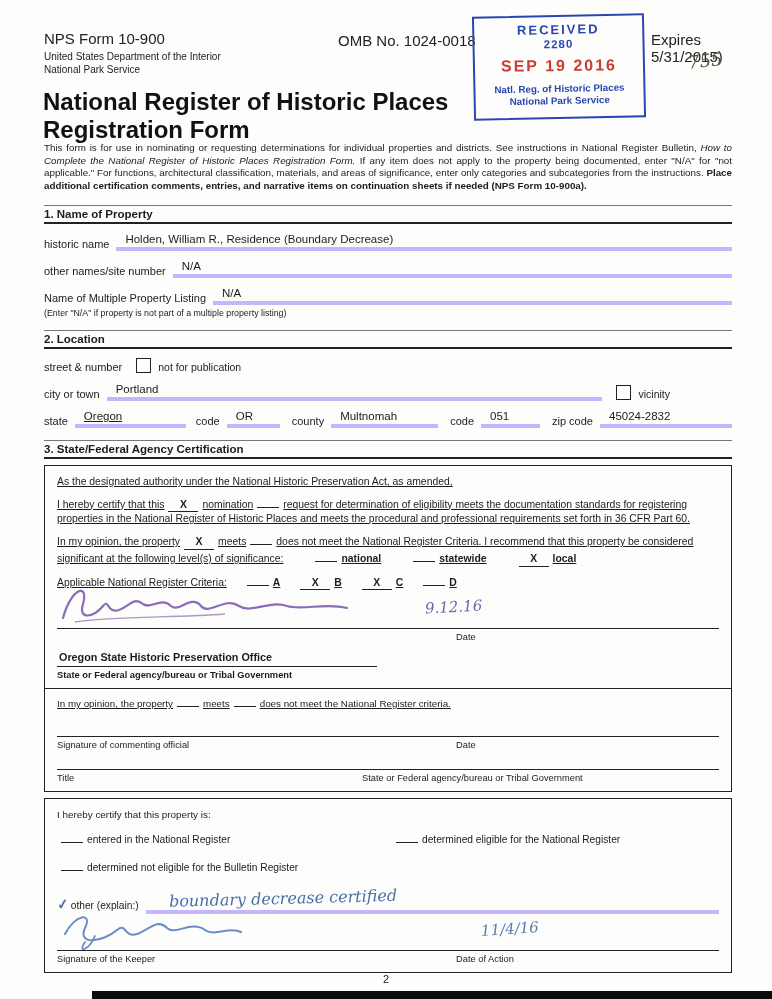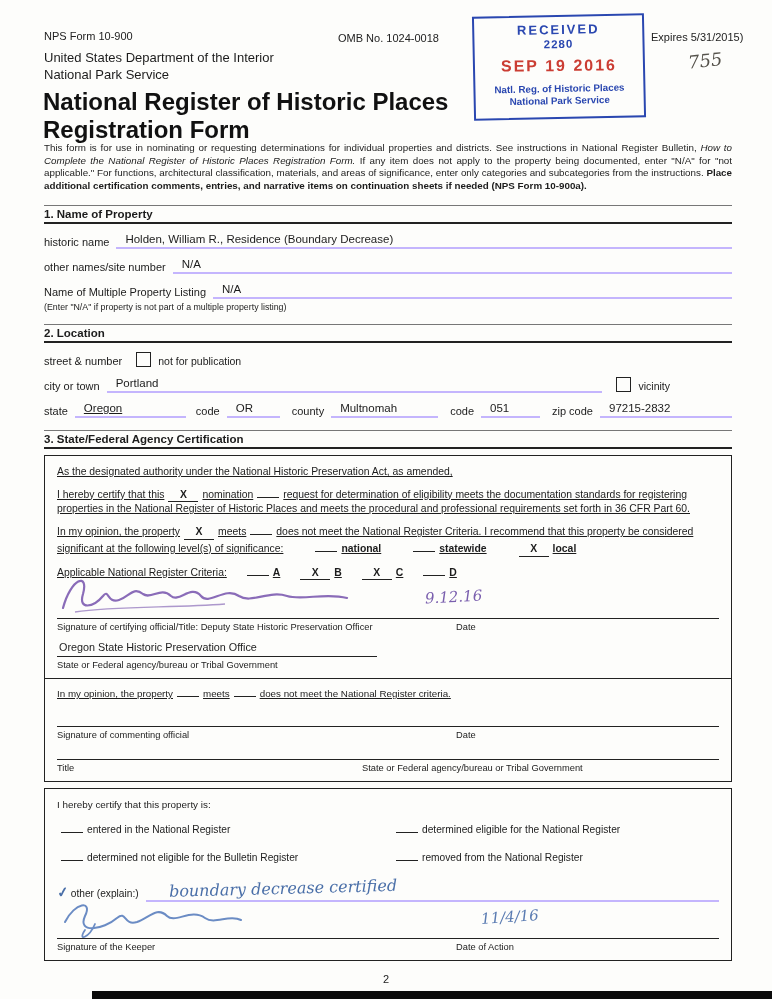--- a/index.html
+++ b/index.html
@@ -2,29 +2,29 @@
 <html><head>
 <meta charset="utf-8">
 <style>
   html,body { margin:0; padding:0; background:#d8d8d8; }
   .page {
     position:relative; width:772px; height:999px; margin:0 auto;
     background:#fdfdfb; color:#1c1c1c; overflow:hidden;
     font-family:"Liberation Sans", sans-serif;
   }
   
-  .meta { position:absolute; font-size:11px; color:#222; }
+  .meta { position:absolute; font-size:15px; color:#222; }
   .form-number { left:44px; top:30px; }
   .omb { left:338px; top:32px; }
   .expires { left:651px; top:31px; }
   .hand-755 {
     position:absolute; left:688px; top:50px; font-family:"DejaVu Serif", serif;
     font-style:italic; font-size:18px; color:#55524b; transform:rotate(-6deg);
   }
-  .dept { position:absolute; left:44px; top:50px; font-size:13px; line-height:1.3; }
+  .dept { position:absolute; left:44px; top:50px; font-size:10px; line-height:1.3; }
   .title { position:absolute; left:43px; top:88px; font-size:24px; font-weight:bold; line-height:1.16; color:#111; }
   
   .stamp {
     position:absolute; left:473px; top:15px; width:172px; height:104px;
     border:2px solid #2a47b0; color:#2a47b0; text-align:center;
     transform:rotate(-1.2deg); padding-top:5px; box-sizing:border-box;
   }
   .stamp .s1 { font-size:13px; font-weight:bold; letter-spacing:2px; }
   .stamp .s2 { font-size:11.5px; font-weight:bold; letter-spacing:1px; margin-top:1px; }
   .stamp .sdate { font-size:16px; font-weight:bold; color:#cb3d33; letter-spacing:2px; margin:7px 0 8px; transform:rotate(.6deg); }
@@ -32,39 +32,39 @@
   
   .body-content { position:absolute; top:142px; left:44px; right:40px; }
   .intro { font-size:9.8px; line-height:1.3; margin:0; text-align:justify; }
   .intro .it { font-style:italic; }
   .sec-head {
     font-weight:bold; font-size:11.5px; margin-top:12px; padding:2px 0 2px;
     border-top:1px solid #777; border-bottom:2.4px solid #222;
   }
   .row { display:flex; align-items:flex-end; margin-top:9px; font-size:11px; }
   .lbl { white-space:nowrap; padding-bottom:1px; }
-  .fill { flex:1; border-bottom:2px solid #c4b5fd; margin-left:7px; padding:0 0 1px 9px; font-size:11.5px; min-height:13px; }
+  .fill { flex:1; border-bottom:4px solid #c4b5fd; margin-left:7px; padding:0 0 1px 9px; font-size:11.5px; min-height:13px; }
   .fill.fixed { flex:none; }
   .note { font-size:8.8px; margin-top:3px; color:#222; }
   .cb { width:13px; height:13px; border:1.5px solid #222; margin:0 7px 1px 14px; background:#fdfdfb; flex:none; }
   .cb-label { font-size:10.5px; padding-bottom:1px; white-space:nowrap; }
   
   .cert-box { border:1.5px solid #222; margin-top:6px; padding:9px 12px 7px; font-size:10.4px; line-height:1.32; }
   .para { margin:7px 0 0;text-decoration:underline; }
   .xu { display:inline-block; min-width:26px; text-align:center; font-weight:bold; border-bottom:1px solid #222; margin:0 4px; padding:0 2px; }
   .bl { display:inline-block; width:22px; border-bottom:1px solid #222; margin:0 4px; height:11px; vertical-align:baseline; }
   .lvl-group { margin-left:28px; white-space:nowrap; }
   .crit-group { margin-left:16px; white-space:nowrap; font-weight:bold; }
   .sig-area { position:relative; height:36px; margin-top:2px; border-bottom:1px solid #222; }
   .sig-svg { position:absolute; left:-2px; top:-22px; }
   .hand { font-family:"DejaVu Serif", serif; font-style:italic; }
   .hand-date1 { position:absolute; left:368px; top:6px; font-size:15px; color:#7a5fae; transform:rotate(-3deg); }
   .sig-labels { position:relative; font-size:9.3px; margin-top:2px; height:12px; }
   .date-pos { position:absolute; left:399px; top:0;text-align:center; }
-  .agency { margin-top:7px; }
+  .agency { margin-top:7px;font-weight:bold; }
   .agency-val { display:inline-block; border-bottom:1px solid #222; min-width:312px; padding:0 6px 1px 2px; font-size:10.8px; }
   .small-lbl { font-size:9.3px; margin-top:2px; }
   .divider { border-top:1.2px solid #222; margin:7px -12px 6px; }
   .sigline { border-bottom:1px solid #222; height:21px; margin-top:4px; }
   .sigline.short { height:13px; margin-top:5px; }
   .pos-305 { position:absolute; left:305px; top:0; }
   
   .opts { display:grid; grid-template-columns:335px 1fr; row-gap:13px; margin-top:10px; font-size:10.2px; }
   .other-row { position:relative; margin-top:13px; font-size:10.2px; display:flex; align-items:flex-end; }
   .hand-check { color:#4a6fa8; font-size:14px; font-weight:bold; margin-right:2px; transform:rotate(-8deg); display:inline-block; }
@@ -138,39 +138,38 @@
     <div class="row">
       <span class="lbl">state</span>
       <span class="fill fixed" style="width:102px;text-decoration:underline;">Oregon</span>
       <span class="lbl" style="margin-left:10px;">code</span>
       <span class="fill fixed" style="width:44px;">OR</span>
       <span class="lbl" style="margin-left:12px;">county</span>
       <span class="fill fixed" style="width:98px;">Multnomah</span>
       <span class="lbl" style="margin-left:12px;">code</span>
       <span class="fill fixed" style="width:50px;">051</span>
       <span class="lbl" style="margin-left:12px;">zip code</span>
-      <span class="fill">97215-2832</span>
+      <span class="fill">45024-2832</span>
     </div>
 
     <div class="sec-head">3. State/Federal Agency Certification</div>
     <div class="cert-box">
       <p class="para" style="margin-top:0;">As the designated authority under the National Historic Preservation Act, as amended,</p>
       <p class="para"><span>I hereby certify that this</span><span class="xu">X</span><span>nomination</span><span class="bl"></span><span>request for determination of eligibility meets the documentation standards for registering properties in the National Register of Historic Places and meets the procedural and professional requirements set forth in 36 CFR Part 60.</span></p>
       <p class="para"><span>In my opinion, the property</span><span class="xu">X</span><span>meets</span><span class="bl"></span><span>does not meet the National Register Criteria.  I recommend that this property be considered significant at the following level(s) of significance:</span><span class="lvl-group"><span class="bl"></span><b>national</b></span><span class="lvl-group"><span class="bl"></span><b>statewide</b></span><span class="lvl-group"><span class="xu">X</span><b>local</b></span></p>
       <p class="para"><span>Applicable National Register Criteria:</span><span class="crit-group"><span class="bl"></span><span>A</span></span><span class="crit-group"><span class="xu">X</span><span>B</span></span><span class="crit-group"><span class="xu">X</span><span>C</span></span><span class="crit-group"><span class="bl"></span><span>D</span></span></p>
 
       <div class="sig-area">
         <svg class="sig-svg" width="310" height="58" viewBox="0 0 310 58">
           <path d="M8,48 C16,18 34,12 28,34 C23,50 38,48 48,36 C54,28 52,44 64,40 C74,37 78,26 88,34 C96,40 106,26 116,36 C124,43 136,24 146,36 C154,46 170,26 184,36 C196,44 214,30 232,36 C248,41 270,32 292,38" stroke="#8a6cb8" stroke-width="2.2" fill="none" stroke-linecap="round"></path>
           <path d="M20,52 C60,46 120,48 170,44" stroke="#8a6cb8" stroke-width="1.4" fill="none" opacity="0.7"></path>
         </svg>
         <span class="hand hand-date1">9.12.16</span>
       </div>
       <div class="sig-labels">
-        <span>Signature of certifying official/Title:  Deputy State Historic Preservation Officer</span>
         <span class="date-pos">Date</span>
       </div>
 
       <div class="agency">
         <span class="agency-val">Oregon State Historic Preservation Office</span>
         <div class="small-lbl">State or Federal agency/bureau or Tribal Government</div>
       </div>
 
       <div class="divider"></div>
 
@@ -188,21 +187,20 @@
         <span class="pos-305">State or Federal agency/bureau or Tribal Government</span>
       </div>
     </div>
 
     <div class="cert-box">
       <div style="font-size:9.9px;">I hereby certify that this property is:</div>
       <div class="opts">
         <span><span class="bl"></span><span>entered in the National Register</span></span>
         <span><span class="bl"></span><span>determined eligible for the National Register</span></span>
         <span><span class="bl"></span><span>determined not eligible for the Bulletin Register</span></span>
-        <span><span class="bl"></span><span>removed from the National Register</span></span>
       </div>
       <div class="other-row">
         <span class="hand-check">✓</span>
         <span style="padding-bottom:1px;">other (explain:)</span>
         <span class="fill"><span class="hand hand-other">boundary decrease certified</span></span>
       </div>
       <div class="keeper-area">
         <svg class="keeper-svg" width="230" height="56" viewBox="0 0 230 56">
           <path d="M10,34 C20,14 38,12 30,28 C22,46 48,42 62,30 C72,22 68,38 82,34 C94,30 102,18 112,28 C120,36 136,20 150,30 C160,37 174,26 186,32" stroke="#6b8cc4" stroke-width="2" fill="none" stroke-linecap="round"></path>
           <path d="M40,36 C34,50 22,54 30,42" stroke="#6b8cc4" stroke-width="1.8" fill="none" stroke-linecap="round"></path>

